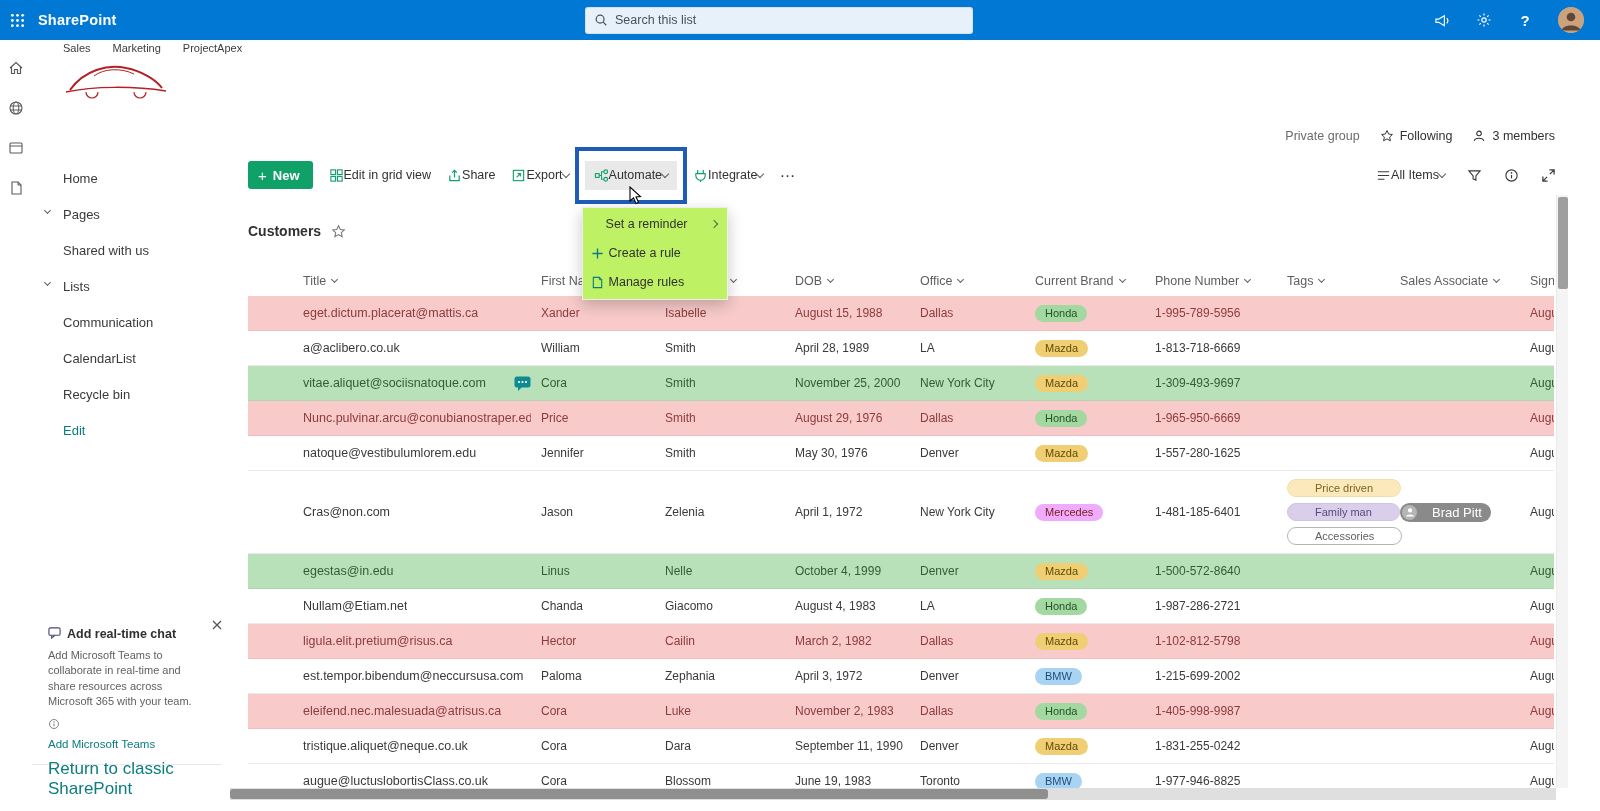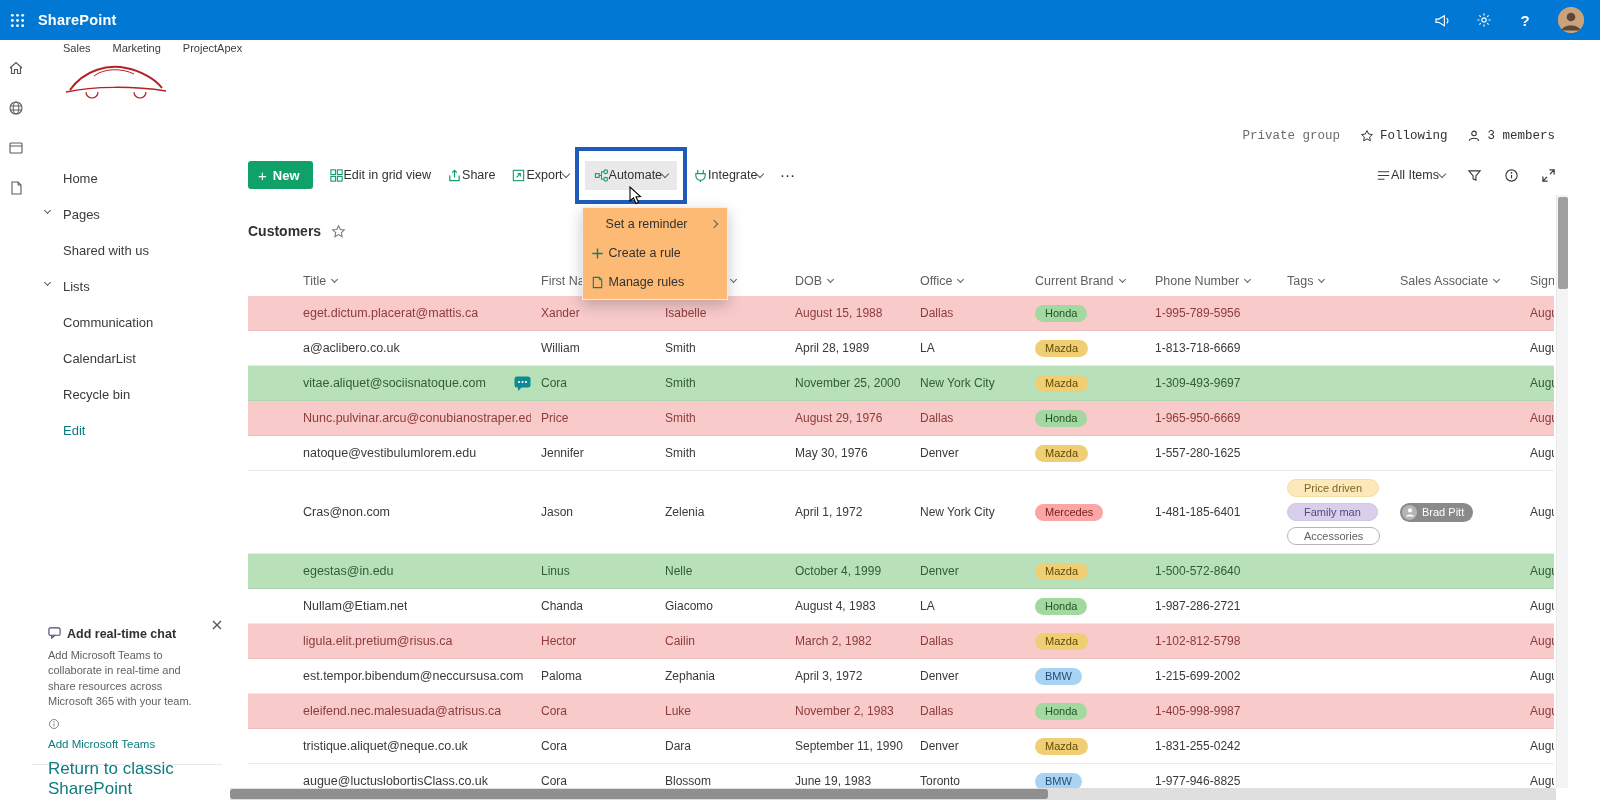--- a/index.html
+++ b/index.html
@@ -43,21 +43,21 @@
   .promo-link { display:block; margin-top:8px; color:var(--link,#0b7c80); font-size:11.5px; cursor:pointer; text-decoration:none; }
   .sidebar-divider { position:absolute; bottom:46px; left:0; right:0; border-top:1px solid #e8e8e8; }
   .classic-link { position:absolute; bottom:12px; left:16px; font-size:17px; color:var(--link,#0b7c80);
     cursor:pointer; text-decoration:none; }
 
   
   .nav-tabs { position:absolute; left:63px; top:42px; display:flex; gap:22px; font-size:11px; color:#3c3c3c; z-index:6; }
   .nav-tabs .tab { cursor:pointer; }
   .site-logo { position:absolute; left:64px; top:56px; width:104px; height:48px; background:#fff; z-index:6; cursor:pointer; }
   .meta-row { position:absolute; right:45px; top:129px; display:flex; gap:20px; align-items:center;
-    font-size:12.5px; color:#323130; z-index:6;font-family:Liberation Mono, monospace; }
+    font-size:12.5px; color:#323130; z-index:6; }
   .meta-privacy { color:#6b6b6b; }
   .meta-follow, .meta-members { display:flex; align-items:center; gap:6px; cursor:pointer; }
 
   
   .main { position:absolute; left:222px; top:40px; right:0; bottom:0; background:#fff; }
 
   .cmdbar { position:absolute; left:26px; top:118px; height:34px; right:44px; display:flex;
     align-items:center; gap:16px; font-size:12.5px; color:#323130; }
   .new-btn { background:var(--accent,#10a168); color:#fff; border:none; border-radius:3px; height:28px;
     padding:0 13px 0 10px; font-size:13px; font-weight:bold; display:flex; align-items:center; gap:6px;
@@ -74,21 +74,21 @@
     border-bottom:1.4px solid #605e5c; transform:rotate(45deg); margin-top:-3px; }
   .chev.right { transform:rotate(-45deg); margin-top:0; }
   .nav-chev { width:5px; height:5px; }
 
   
   .automate-wrap { position:relative; display:flex; align-items:center; z-index:70; }
   .automate-btn { background:#e9e9e9; padding:7px 9px; }
   .hl-box { position:absolute; left:-10px; right:-10px; top:-14px; bottom:-14px;
     border:4px solid var(--hlbox,#1f5cba); pointer-events:none; z-index:75; }
   .cursor { position:absolute; left:44px; top:25px; z-index:90; pointer-events:none; }
-  .automate-menu { position:absolute; left:-3px; top:46px; width:146px; background:#fdba74;
+  .automate-menu { position:absolute; left:-3px; top:46px; width:146px; background:#bef264;
     box-shadow:0 5px 14px rgba(0,0,0,.22); border:1px solid #ededed; z-index:80; padding:2px 0; }
   .menu-item { height:29px; display:flex; align-items:center; font-size:12.5px; color:#323130;
     padding:0 10px 0 8px; cursor:pointer; }
   .menu-item.mi-first { padding-left:23px; }
   .mi-ic { width:15px; margin-right:3px; display:flex; color:var(--link,#0b7c80); }
   .mi-sub { margin-left:auto; }
 
   
   .list-title-row { position:absolute; left:26px; top:182px; display:flex; align-items:center; gap:10px; }
   .list-title { font-size:14px; font-weight:bold; color:#323130; }
@@ -105,23 +105,23 @@
   .trow { display:grid; grid-template-columns:var(--cols); align-items:center; min-height:35px;
     border-bottom:1px solid #edebe9; color:#3b3a39; background:#fff; font-size:12px; cursor:pointer; }
   .trow.pink { background:var(--pinkbg,#f8caca); color:var(--pinktx,#8e3b3b); border-bottom-color:rgba(0,0,0,.05); }
   .trow.green { background:var(--greenbg,#b9e1b9); color:var(--greentx,#2f5d34); border-bottom-color:rgba(0,0,0,.05); }
   .cell { padding-right:10px; white-space:nowrap; overflow:hidden; }
   .tcell { display:flex; justify-content:space-between; align-items:center; padding-left:55px; font-size:12.5px; }
   .ttext { overflow:hidden; }
   .comment-ic { display:flex; flex:none; margin-left:6px; cursor:pointer; }
   .badge { display:inline-block; padding:2.5px 10px; border-radius:10px; font-size:11px; }
   .cell.tags { display:flex; flex-direction:column; align-items:flex-start; gap:6px; padding:8px 10px 8px 0; overflow:visible; }
-  .tag-pill { display:inline-block; padding:2px 16px; border-radius:10px; font-size:11px; border:1px solid transparent; }
-  .assoc { display:inline-flex; align-items:center; gap:5px; background:rgba(122,122,122,.88); color:#fff;
-    border-radius:10px; padding:2px 9px 2px 2px; font-size:11px; cursor:pointer;justify-content:space-between; }
+  .tag-pill { display:inline-block; padding:2px 27px; border-radius:10px; font-size:11px; border:1px solid transparent; }
+  .assoc { display:inline-flex; align-items:center; gap:15px; background:rgba(122,122,122,.88); color:#fff;
+    border-radius:10px; padding:2px 9px 2px 2px; font-size:13px; cursor:pointer;justify-content:space-between; }
   .assoc-av { width:15px; height:15px; border-radius:50%; background:#b5b5b5; display:flex;
     align-items:center; justify-content:center; flex:none; }
   .cell.sign { padding-right:0; }
 
   
   .vscroll { position:absolute; left:1556px; top:195px; width:12px; height:593px; background:#f4f4f4;
     border-left:1px solid #eaeaea; z-index:20; }
   .vthumb { position:absolute; left:1px; top:2px; width:10px; height:92px; background:#9f9f9f; border-radius:2px; }
   .hscroll { position:absolute; left:230px; top:788px; width:1326px; height:12px; background:#dfdfdf; z-index:20; }
   .hthumb { position:absolute; left:0; top:1px; height:10px; width:818px; background:#8f8f8f; border-radius:3px; }
@@ -137,20 +137,29 @@
         <circle cx="13.5" cy="2.5" r="1.5"></circle>
         <circle cx="2.5" cy="8" r="1.5"></circle>
         <circle cx="8" cy="8" r="1.5"></circle>
         <circle cx="13.5" cy="8" r="1.5"></circle>
         <circle cx="2.5" cy="13.5" r="1.5"></circle>
         <circle cx="8" cy="13.5" r="1.5"></circle>
         <circle cx="13.5" cy="13.5" r="1.5"></circle>
       </svg>
   </div>
   <div class="brand">SharePoint</div>
+  <div class="searchbox">
+    <span class="search-ic">
+      <svg width="14" height="14" viewBox="0 0 16 16">
+          <circle cx="7" cy="7" r="4.5" fill="none" stroke="#46525c" stroke-width="1.4"></circle>
+          <path d="M10.5 10.5 L14 14" stroke="#46525c" stroke-width="1.4"></path>
+        </svg>
+    </span>
+    <input class="search-input" placeholder="Search this list" style="">
+  </div>
   <div class="tb-icons">
     <span class="tb-ic">
       <svg width="17" height="15" viewBox="0 0 18 16">
           <path d="M2 6.5 V10 H5 L11 13.5 V3 L5 6.5 Z" fill="none" stroke="currentColor" stroke-width="1.2"></path>
           <path d="M13.5 5.5 A4 4 0 0 1 13.5 11" fill="none" stroke="currentColor" stroke-width="1.2"></path>
         </svg>
     </span>
     <span class="tb-ic">
       <svg width="16" height="16" viewBox="0 0 16 16">
           <circle cx="8" cy="8" r="2.2" fill="none" stroke="currentColor" stroke-width="1.2"></circle>
@@ -551,21 +560,21 @@
           <div class="cell sign">Augus</div>
         </div>
         <div class="trow">
           <div class="cell tcell">
             <span class="ttext">Cras@non.com</span>
           </div>
           <div class="cell">Jason</div>
           <div class="cell">Zelenia</div>
           <div class="cell">April 1, 1972</div>
           <div class="cell">New York City</div>
-          <div class="cell"><span class="badge" style="background: #fca5a5; color: rgb(120, 32, 29);">Mercedes</span></div>
+          <div class="cell"><span class="badge" style="background: #f0abfc; color: rgb(120, 32, 29);">Mercedes</span></div>
           <div class="cell">1-481-185-6401</div>
           <div class="cell tags">
             <span class="tag-pill" style="background: rgb(251, 233, 187); color: rgb(125, 101, 31); border-color: rgb(243, 223, 166);">Price driven</span>
             <span class="tag-pill" style="background: rgb(217, 207, 235); color: rgb(86, 74, 121); border-color: rgb(207, 195, 230);">Family man</span>
             <span class="tag-pill" style="background: rgb(255, 255, 255); color: rgb(95, 95, 95); border-color: rgb(181, 181, 181);">Accessories</span>
           </div>
           <div class="cell"><span class="assoc">
               <span class="assoc-av">
                 <svg width="10" height="10" viewBox="0 0 10 10">
                   <circle cx="5" cy="3.4" r="2.1" fill="#fff"></circle>

